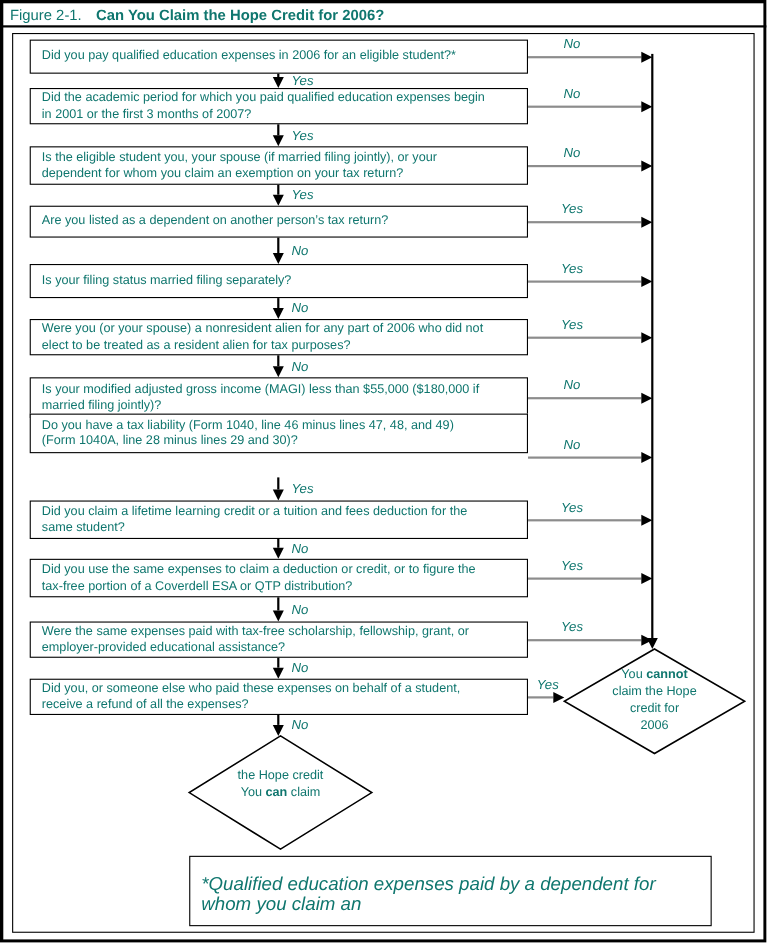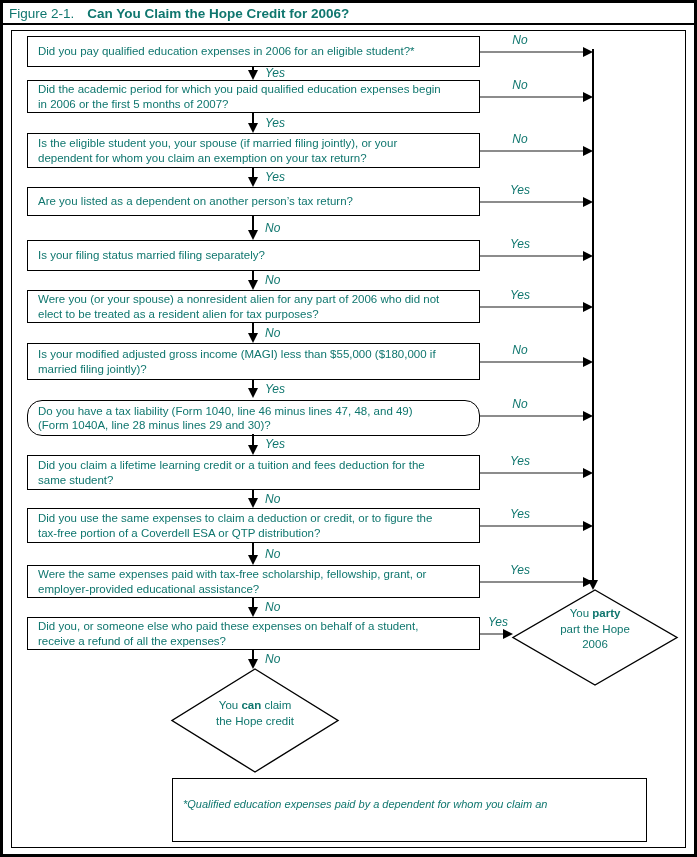--- a/index.html
+++ b/index.html
@@ -22,21 +22,21 @@
   .tri-r{position:absolute;width:0;height:0;border-top:5px solid transparent;border-bottom:5px solid transparent;border-left:10px solid #000;}
   .tri-d{position:absolute;width:0;height:0;border-left:5px solid transparent;border-right:5px solid transparent;border-top:10px solid #000;}
   .lbl{position:absolute;font-style:italic;font-size:12px;white-space:nowrap;}
   .side-lbl{text-align:center;}
   .dia-svg{position:absolute;overflow:visible;}
   .dtext{position:absolute;text-align:center;font-size:11.5px;line-height:15.5px;}
   .dtext .seg{white-space:pre;}
   .dtext .b{font-weight:bold;}
   .footnote{
     position:absolute;left:172px;top:778px;width:475px;height:64px;border:1px solid #000;
-    box-sizing:border-box;padding:16px 8px 0 10px;font-style:italic;font-size:11px;line-height:18px;
+    box-sizing:border-box;padding:16px 8px 0 10px;font-style:italic;font-size:17px;line-height:18px;
   }
   .fn-line2{padding-left:5px;}
 </style>
 </head>
 <body>
 
 <div class="page">
   <div class="titlebar">
     <span class="fig-label">Figure 2-1.</span>
     <span class="fig-title">Can You Claim the Hope Credit for 2006?</span>
@@ -48,21 +48,21 @@
       <div class="qbox" style="top: 36px; height: 31px;">
         <span>Did you pay qualified education expenses in 2006 for an eligible student?*</span>
       </div>
       <div class="hline" style="left: 480px; top: 50.5px; width: 103px;"></div>
       <div class="tri-r" style="left: 583px; top: 46.5px;"></div>
       <div class="lbl side-lbl" style="left: 485px; width: 70px; top: 32.5px;">No</div>
       <div class="vline" style="left: 252px; top: 67px; height: 3px;"></div>
       <div class="tri-d" style="left: 248px; top: 70px;"></div>
       <div class="lbl" style="left: 265px; top: 66px;">Yes</div>
       <div class="qbox" style="top: 80px; height: 33px;">
-        <span>Did the academic period for which you paid qualified education expenses begin in 2006 or the first 5 months of 2007?</span>
+        <span>Did the academic period for which you paid qualified education expenses begin in 2001 or the first 3 months of 2007?</span>
       </div>
       <div class="hline" style="left: 480px; top: 95.5px; width: 103px;"></div>
       <div class="tri-r" style="left: 583px; top: 91.5px;"></div>
       <div class="lbl side-lbl" style="left: 485px; width: 70px; top: 77.5px;">No</div>
       <div class="vline" style="left: 252px; top: 113px; height: 10px;"></div>
       <div class="tri-d" style="left: 248px; top: 123px;"></div>
       <div class="lbl" style="left: 265px; top: 115.5px;">Yes</div>
       <div class="qbox" style="top: 133px; height: 35px; justify-content: flex-end;">
         <span>Is the eligible student you, your spouse (if married filing jointly), or your dependent for whom you claim an exemption on your tax return?</span>
       </div>
@@ -101,21 +101,21 @@
       <div class="lbl" style="left: 265px; top: 325.5px;">No</div>
       <div class="qbox" style="top: 343px; height: 37px;">
         <span>Is your modified adjusted gross income (MAGI) less than $55,000 ($180,000 if married filing jointly)?</span>
       </div>
       <div class="hline" style="left: 480px; top: 360.5px; width: 103px;"></div>
       <div class="tri-r" style="left: 583px; top: 356.5px;"></div>
       <div class="lbl side-lbl" style="left: 485px; width: 70px; top: 342.5px;">No</div>
       <div class="vline" style="left: 252px; top: 380px; height: 8px;"></div>
       <div class="tri-d" style="left: 248px; top: 388px;"></div>
       <div class="lbl" style="left: 265px; top: 381.5px;">Yes</div>
-      <div class="qbox" style="top: 400px; height: 36px; border-radius: 15px;">
+      <div class="qbox" style="top: 376px; height: 36px;">
         <span>Do you have a tax liability (Form 1040, line 46 minus lines 47, 48, and 49) (Form 1040A, line 28 minus lines 29 and 30)?</span>
       </div>
       <div class="hline" style="left: 480px; top: 415px; width: 103px;"></div>
       <div class="tri-r" style="left: 583px; top: 411px;"></div>
       <div class="lbl side-lbl" style="left: 485px; width: 70px; top: 397px;">No</div>
       <div class="vline" style="left: 252px; top: 434px; height: 11px;"></div>
       <div class="tri-d" style="left: 248px; top: 445px;"></div>
       <div class="lbl" style="left: 265px; top: 437px;">Yes</div>
       <div class="qbox" style="top: 455px; height: 35px;">
         <span>Did you claim a lifetime learning credit or a tuition and fees deduction for the same student?</span>
@@ -154,30 +154,31 @@
       <div class="tri-d" style="left: 248px; top: 659px;"></div>
       <div class="lbl" style="left: 265px; top: 652px;">No</div>
       <div class="vline" style="left: 592px; top: 49px; height: 532px;"></div>
       <div class="tri-d" style="left: 588px; top: 580px;"></div>
     </div>
 
   <svg class="dia-svg" style="left:172px;top:669px" width="166" height="103" viewBox="0 0 166 103">
     <polygon points="83,0 166,51.5 83,103 0,51.5" fill="#ffffff" stroke="#000000" stroke-width="1.4"></polygon>
   </svg>
   <div class="dtext" id="can-text" style="left:172px;top:698px;width:166px">
+      <div><span class="seg">the Hope credit</span></div>
       <div><span class="seg">You </span><span class="seg b">can</span><span class="seg"> claim</span></div>
-      <div><span class="seg">the Hope credit</span></div>
     </div>
 
   <svg class="dia-svg" style="left:513px;top:590px" width="164" height="95" viewBox="0 0 164 95">
     <polygon points="82,0 164,47.5 82,95 0,47.5" fill="#ffffff" stroke="#000000" stroke-width="1.4"></polygon>
   </svg>
   <div class="dtext" id="cannot-text" style="left:513px;top:606px;width:164px">
-      <div><span class="seg">You </span><span class="seg b">party</span></div>
-      <div><span class="seg">part the Hope</span></div>
+      <div><span class="seg">You </span><span class="seg b">cannot</span></div>
+      <div><span class="seg">claim the Hope</span></div>
+      <div><span class="seg">credit for</span></div>
       <div><span class="seg">2006</span></div>
     </div>
 
   <div class="footnote">
     <div class="fn-line">*Qualified education expenses paid by a dependent for whom you claim an</div>
   </div>
 
   <div class="outer-border"></div>
 </div>
 

